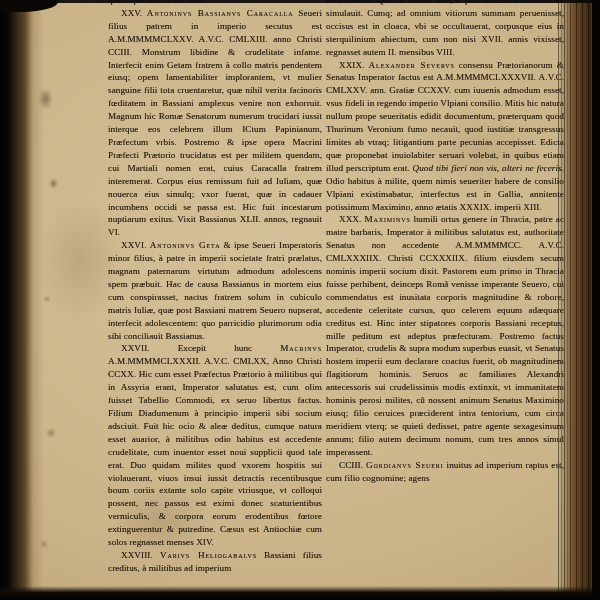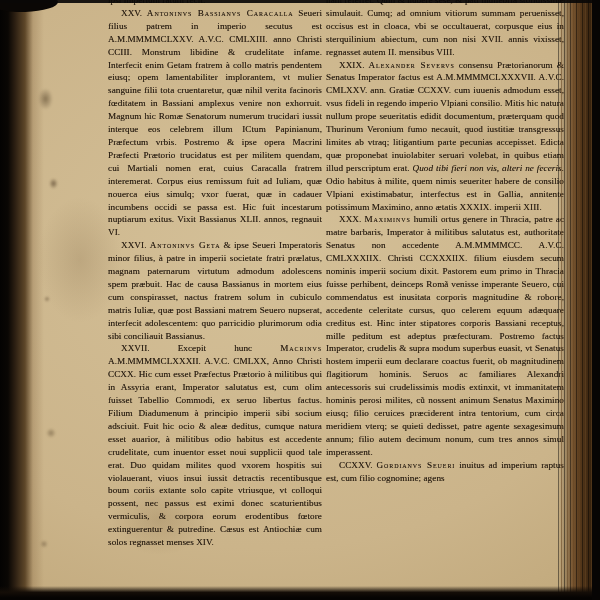--- a/index.html
+++ b/index.html
@@ -65,26 +65,27 @@
     <div class="stain s1"></div>
     <div class="stain s2"></div>
     <div class="stain s3"></div>
     <div class="stain s4"></div>
     <div class="stain s5"></div>
     <div class="col col-left">
         <p class="para"><span class="seg-n">ipsi imperium ratum fecit.</span></p>
         <p class="para ind"><span class="seg-n">XXV. </span><span class="seg-c">Antoninvs Bassianvs Caracalla</span><span class="seg-n"> Seueri filius patrem in imperio secutus est A.M.MMMMCLXXV. A.V.C. CMLXIII. anno Christi CCIII. Monstrum libidine &amp; crudelitate infame. Interfecit enim Getam fratrem à collo matris pendentem eiusq; opem lamentabiliter implorantem, vt mulier sanguine filii tota cruentaretur, quæ nihil verita facinoris fœditatem in Bassiani amplexus venire non exhorruit. Magnum hic Romæ Senatorum numerum trucidari iussit interque eos celebrem illum ICtum Papinianum, Præfectum vrbis. Postremo &amp; ipse opera Macrini Præfecti Prætorio trucidatus est per militem quendam, cui Martiali nomen erat, cuius Caracalla fratrem interemerat. Corpus eius remissum fuit ad Iuliam, quæ nouerca eius simulq; vxor fuerat, quæ in cadauer incumbens occidi se passa est. Hic fuit incestarum nuptiarum exitus. Vixit Bassianus XLII. annos, regnauit VI.</span></p>
         <p class="para ind"><span class="seg-n">XXVI. </span><span class="seg-c">Antoninvs Geta</span><span class="seg-n"> &amp; ipse Seueri Imperatoris minor filius, à patre in imperii societate fratri prælatus, magnam paternarum virtutum admodum adolescens spem præbuit. Hac de causa Bassianus in mortem eius cum conspirasset, nactus fratrem solum in cubiculo matris Iuliæ, quæ post Bassiani matrem Seuero nupserat, interfecit adolescentem: quo parricidio plurimorum odia sibi conciliauit Bassianus.</span></p>
         <p class="para ind"><span class="seg-n">XXVII. Excepit hunc </span><span class="seg-c">Macrinvs</span><span class="seg-n"> A.M.MMMMCLXXXII. A.V.C. CMLXX, Anno Christi CCXX. Hic cum esset Præfectus Prætorio à militibus qui in Assyria erant, Imperator salutatus est, cum olim fuisset Tabellio Commodi, ex seruo libertus factus. Filium Diadumenum à principio imperii sibi socium adsciuit. Fuit hic ocio &amp; aleæ deditus, cumque natura esset auarior, à militibus odio habitus est accedente crudelitate, cum inuentor esset noui supplicii quod tale erat. Duo quidam milites quod vxorem hospitis sui violauerant, viuos insui iussit detractis recentibusque boum coriis extante solo capite vtriusque, vt colloqui possent, nec passus est eximi donec scaturientibus vermiculis, &amp; corpora eorum erodentibus fœtore extinguerentur &amp; putredine. Cæsus est Antiochiæ cum solos regnasset menses XIV.</span></p>
+        <p class="para ind"><span class="seg-n">XXVIII. </span><span class="seg-c">Varivs Heliogabalvs</span><span class="seg-n"> Bassiani filius creditus, à militibus ad imperium</span></p>
       </div>
     <div class="col col-right">
         <p class="para"><span class="seg-n">nam referret. Quin &amp; nubere sese, &amp; pati muliebria stolidissime simulauit. Cumq; ad omnium vitiorum summam peruenisset, occisus est in cloaca, vbi se occultauerat, corpusque eius in sterquilinium abiectum, cum non nisi XVII. annis vixisset, regnasset autem II. mensibus VIII.</span></p>
         <p class="para ind"><span class="seg-n">XXIX. </span><span class="seg-c">Alexander Severvs</span><span class="seg-n"> consensu Prætorianorum &amp; Senatus Imperator factus est A.M.MMMMCLXXXVII. A.V.C. CMLXXV. ann. Gratiæ CCXXV. cum iuuenis admodum esset, vsus fideli in regendo imperio Vlpiani consilio. Mitis hic natura nullum prope seueritatis edidit documentum, præterquam quod Thurinum Veronium fumo necauit, quod iustitiæ transgressus limites ab vtraq; litigantium parte pecunias accepisset. Edicta quæ proponebat inuiolabiter seruari volebat, in quibus etiam illud perscriptum erat. </span><span class="seg-i">Quod tibi fieri non vis, alteri ne feceris.</span><span class="seg-n"> Odio habitus à milite, quem nimis seueriter habere de consilio Vlpiani existimabatur, interfectus est in Gallia, annitente potissimum Maximino, anno ætatis XXXIX. imperii XIII.</span></p>
         <p class="para ind"><span class="seg-n">XXX. </span><span class="seg-c">Maximinvs</span><span class="seg-n"> humili ortus genere in Thracia, patre ac matre barbaris, Imperator à militibus salutatus est, authoritate Senatus non accedente A.M.MMMMCC. A.V.C. CMLXXXIIX. Christi CCXXXIIX. filium eiusdem secum nominis imperii socium dixit. Pastorem eum primo in Thracia fuisse perhibent, deinceps Romã venisse imperante Seuero, cui commendatus est inusitata corporis magnitudine &amp; robore, accedente celeritate cursus, quo celerem equum adæquare creditus est. Hinc inter stipatores corporis Bassiani receptus, mille peditum est adeptus præfecturam. Postremo factus Imperator, crudelis &amp; supra modum superbus euasit, vt Senatus hostem imperii eum declarare coactus fuerit, ob magnitudinem flagitiorum hominis. Seruos ac familiares Alexandri antecessoris sui crudelissimis modis extinxit, vt immanitatem hominis perosi milites, cũ nossent animum Senatus Maximino eiusq; filio ceruices præciderent intra tentorium, cum circa meridiem vterq; se quieti dedisset, patre agente sexagesimum annum; filio autem decimum nonum, cum tres annos simul imperassent.</span></p>
-        <p class="para ind"><span class="seg-n">CCXXV. </span><span class="seg-c">Gordianvs Seueri</span><span class="seg-n"> inuitus ad imperium raptus est, cum filio cognomine; agens</span></p>
+        <p class="para ind"><span class="seg-n">CCIII. </span><span class="seg-c">Gordianvs Seueri</span><span class="seg-n"> inuitus ad imperium raptus est, cum filio cognomine; agens</span></p>
       </div>
   </div>
   <div class="gutter"></div>
   <div class="fore-edge"></div>
   <div class="corner-blob"></div>
   <div class="bar-top"></div>
   <div class="bar-bottom"></div>
   <div class="bar-right"></div>
 </div>
 

